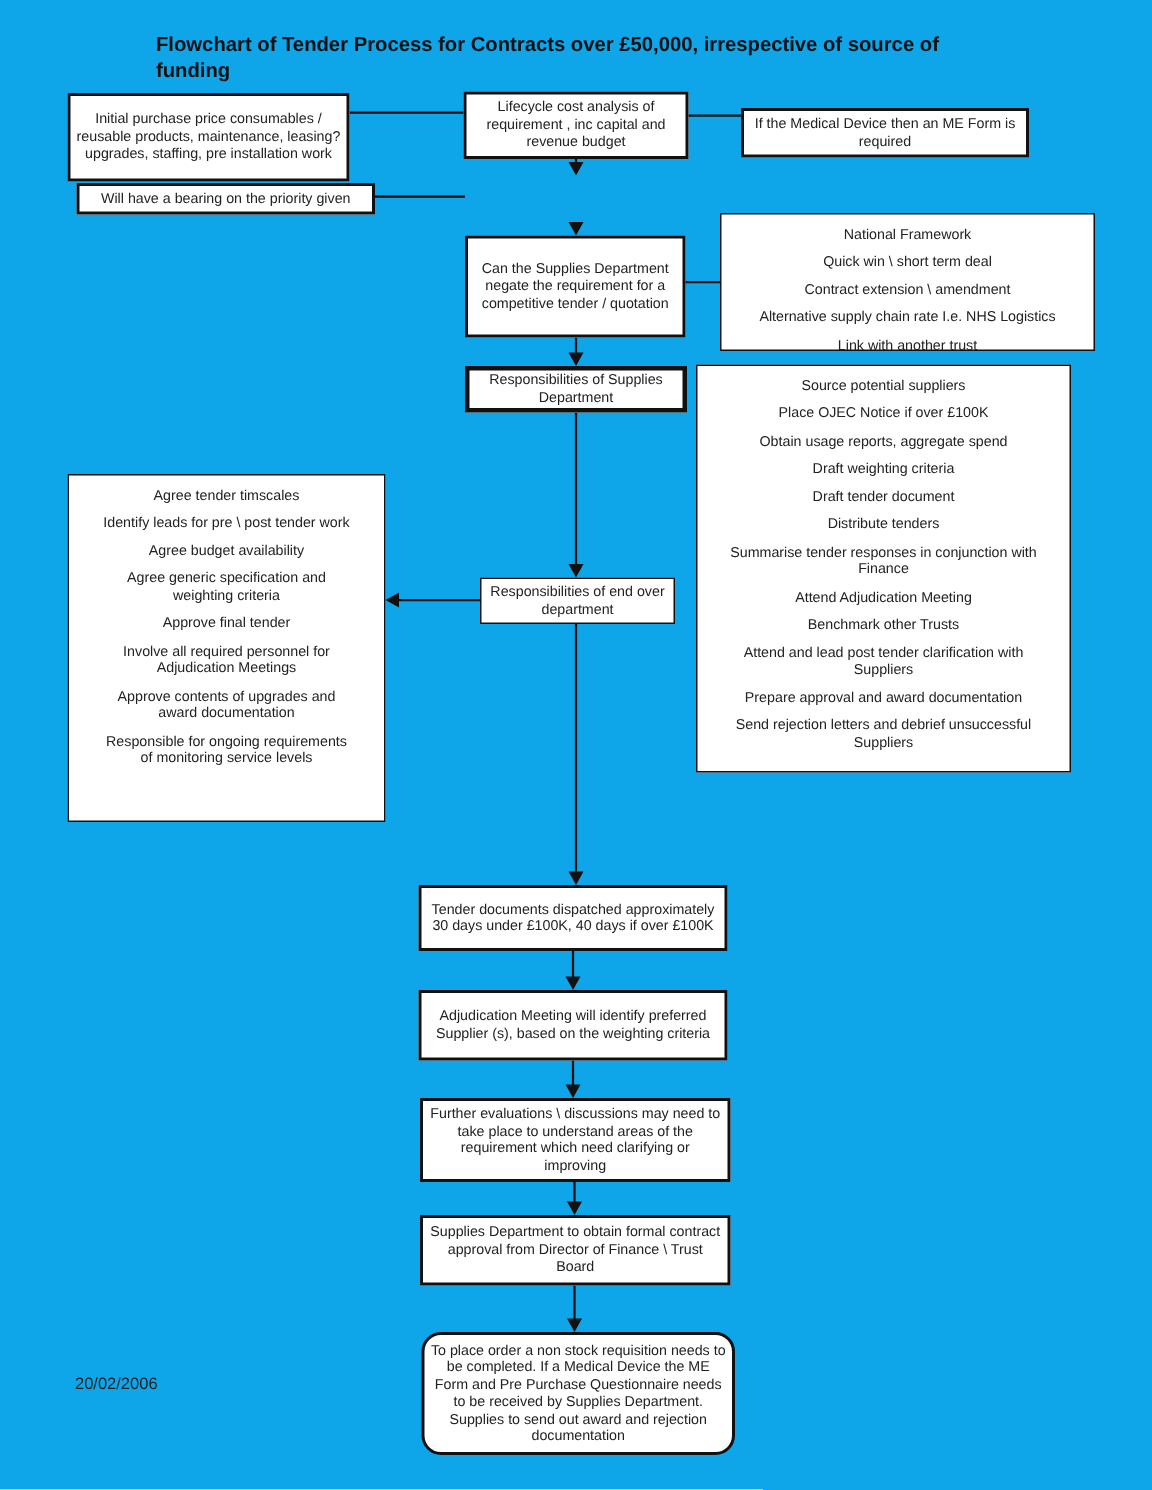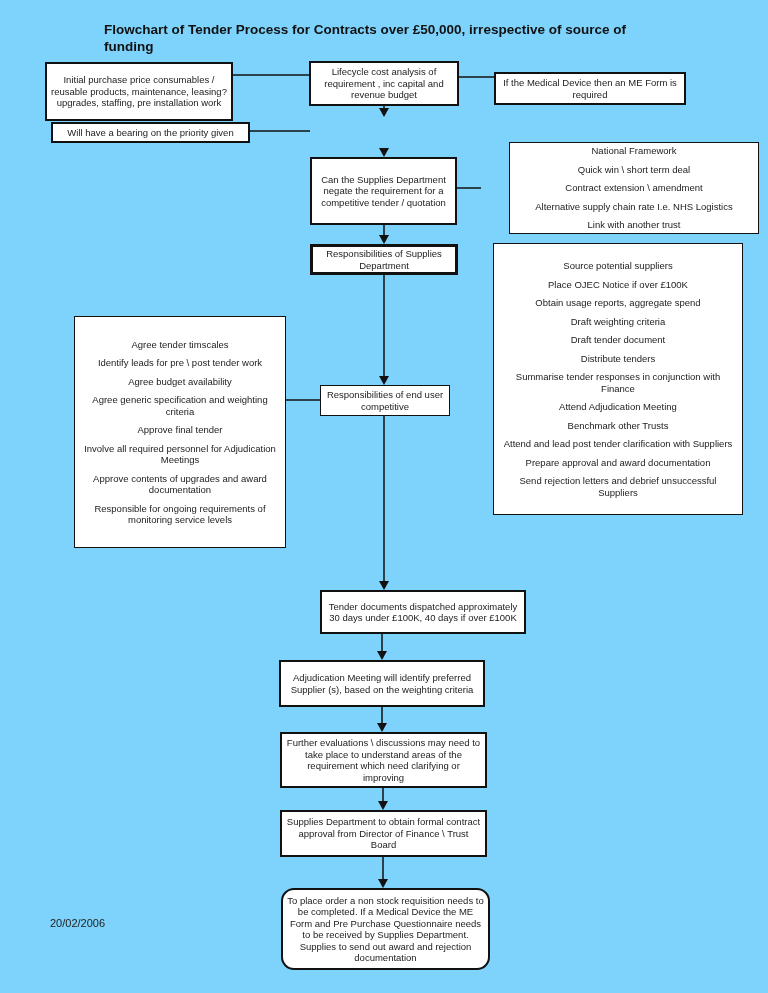--- a/index.html
+++ b/index.html
@@ -1,19 +1,19 @@
 <!DOCTYPE html>
 <html><head>
 <meta charset="utf-8">
 <style>
   html,body{margin:0;padding:0;background:#ffffff;}
   #page{
     position:relative;
     width:768px;height:993px;
-    background:#7dd3fc;
+    background:#0ea5e9;
     font-family:"Liberation Sans","DejaVu Sans",sans-serif;
     color:#1a1a1a;
     overflow:hidden;
   }
   .title{
     position:absolute;
     font-weight:bold;
     font-size:13.5px;
     line-height:17px;
     color:#111;
@@ -34,27 +34,25 @@
   }
   .thin{border-width:1px;}
   .thick{border-width:3px;}
   .listbox{
     position:absolute;
     box-sizing:border-box;
     background:#fff;
     border:1px solid #111;
     display:flex;
     flex-direction:column;
-    justify-content:center;
     text-align:center;
     font-size:9.5px;
     line-height:11.5px;
-    padding:4px 6px;
+    padding:4px 20px;
     color:#222;
-    margin-left:29px;
   }
   .listbox .list-line{margin:3.5px 0;}
   .date{
     position:absolute;
     font-size:11px;
     color:#222;
   }
   svg.connectors{
     position:absolute;
     left:0;top:0;
@@ -152,23 +150,23 @@
       <div class="list-line">Agree tender timscales</div>
       <div class="list-line">Identify leads for pre \ post tender work</div>
       <div class="list-line">Agree budget availability</div>
       <div class="list-line">Agree generic specification and weighting criteria</div>
       <div class="list-line">Approve final tender</div>
       <div class="list-line">Involve all required personnel for Adjudication Meetings</div>
       <div class="list-line">Approve contents of upgrades and award documentation</div>
       <div class="list-line">Responsible for ongoing requirements of monitoring service levels</div>
     </div>
 
-  <div class="fbox thin" style="left:320px;top:385px;width:130px;height:31px;">Responsibilities of end user competitive</div>
+  <div class="fbox thin" style="left:320px;top:385px;width:130px;height:31px;">Responsibilities of end over department</div>
 
-  <div class="fbox" style="left:279px;top:590px;width:206px;height:44px;margin-left:41px;">Tender documents dispatched approximately 30 days under £100K, 40 days if over £100K</div>
+  <div class="fbox" style="left:279px;top:590px;width:206px;height:44px;">Tender documents dispatched approximately 30 days under £100K, 40 days if over £100K</div>
 
   <div class="fbox" style="left:279px;top:660px;width:206px;height:47px;">Adjudication Meeting will identify preferred Supplier (s), based on the weighting criteria</div>
 
   <div class="fbox" style="left:280px;top:732px;width:207px;height:56px;">Further evaluations  \ discussions may need to take place to understand areas of the requirement which need clarifying or improving</div>
 
   <div class="fbox" style="left:280px;top:810px;width:207px;height:47px;">Supplies Department to obtain formal contract approval from Director of Finance \ Trust Board</div>
 
   <div class="fbox" style="left:281px;top:888px;width:209px;height:82px;border-radius:13px;">To place order a non stock requisition needs to be completed.  If a Medical Device the ME Form and Pre Purchase Questionnaire needs to be received by Supplies Department.  Supplies to send out award and rejection documentation</div>
 
   <div class="date" style="left:50px;top:917px;">20/02/2006</div>

